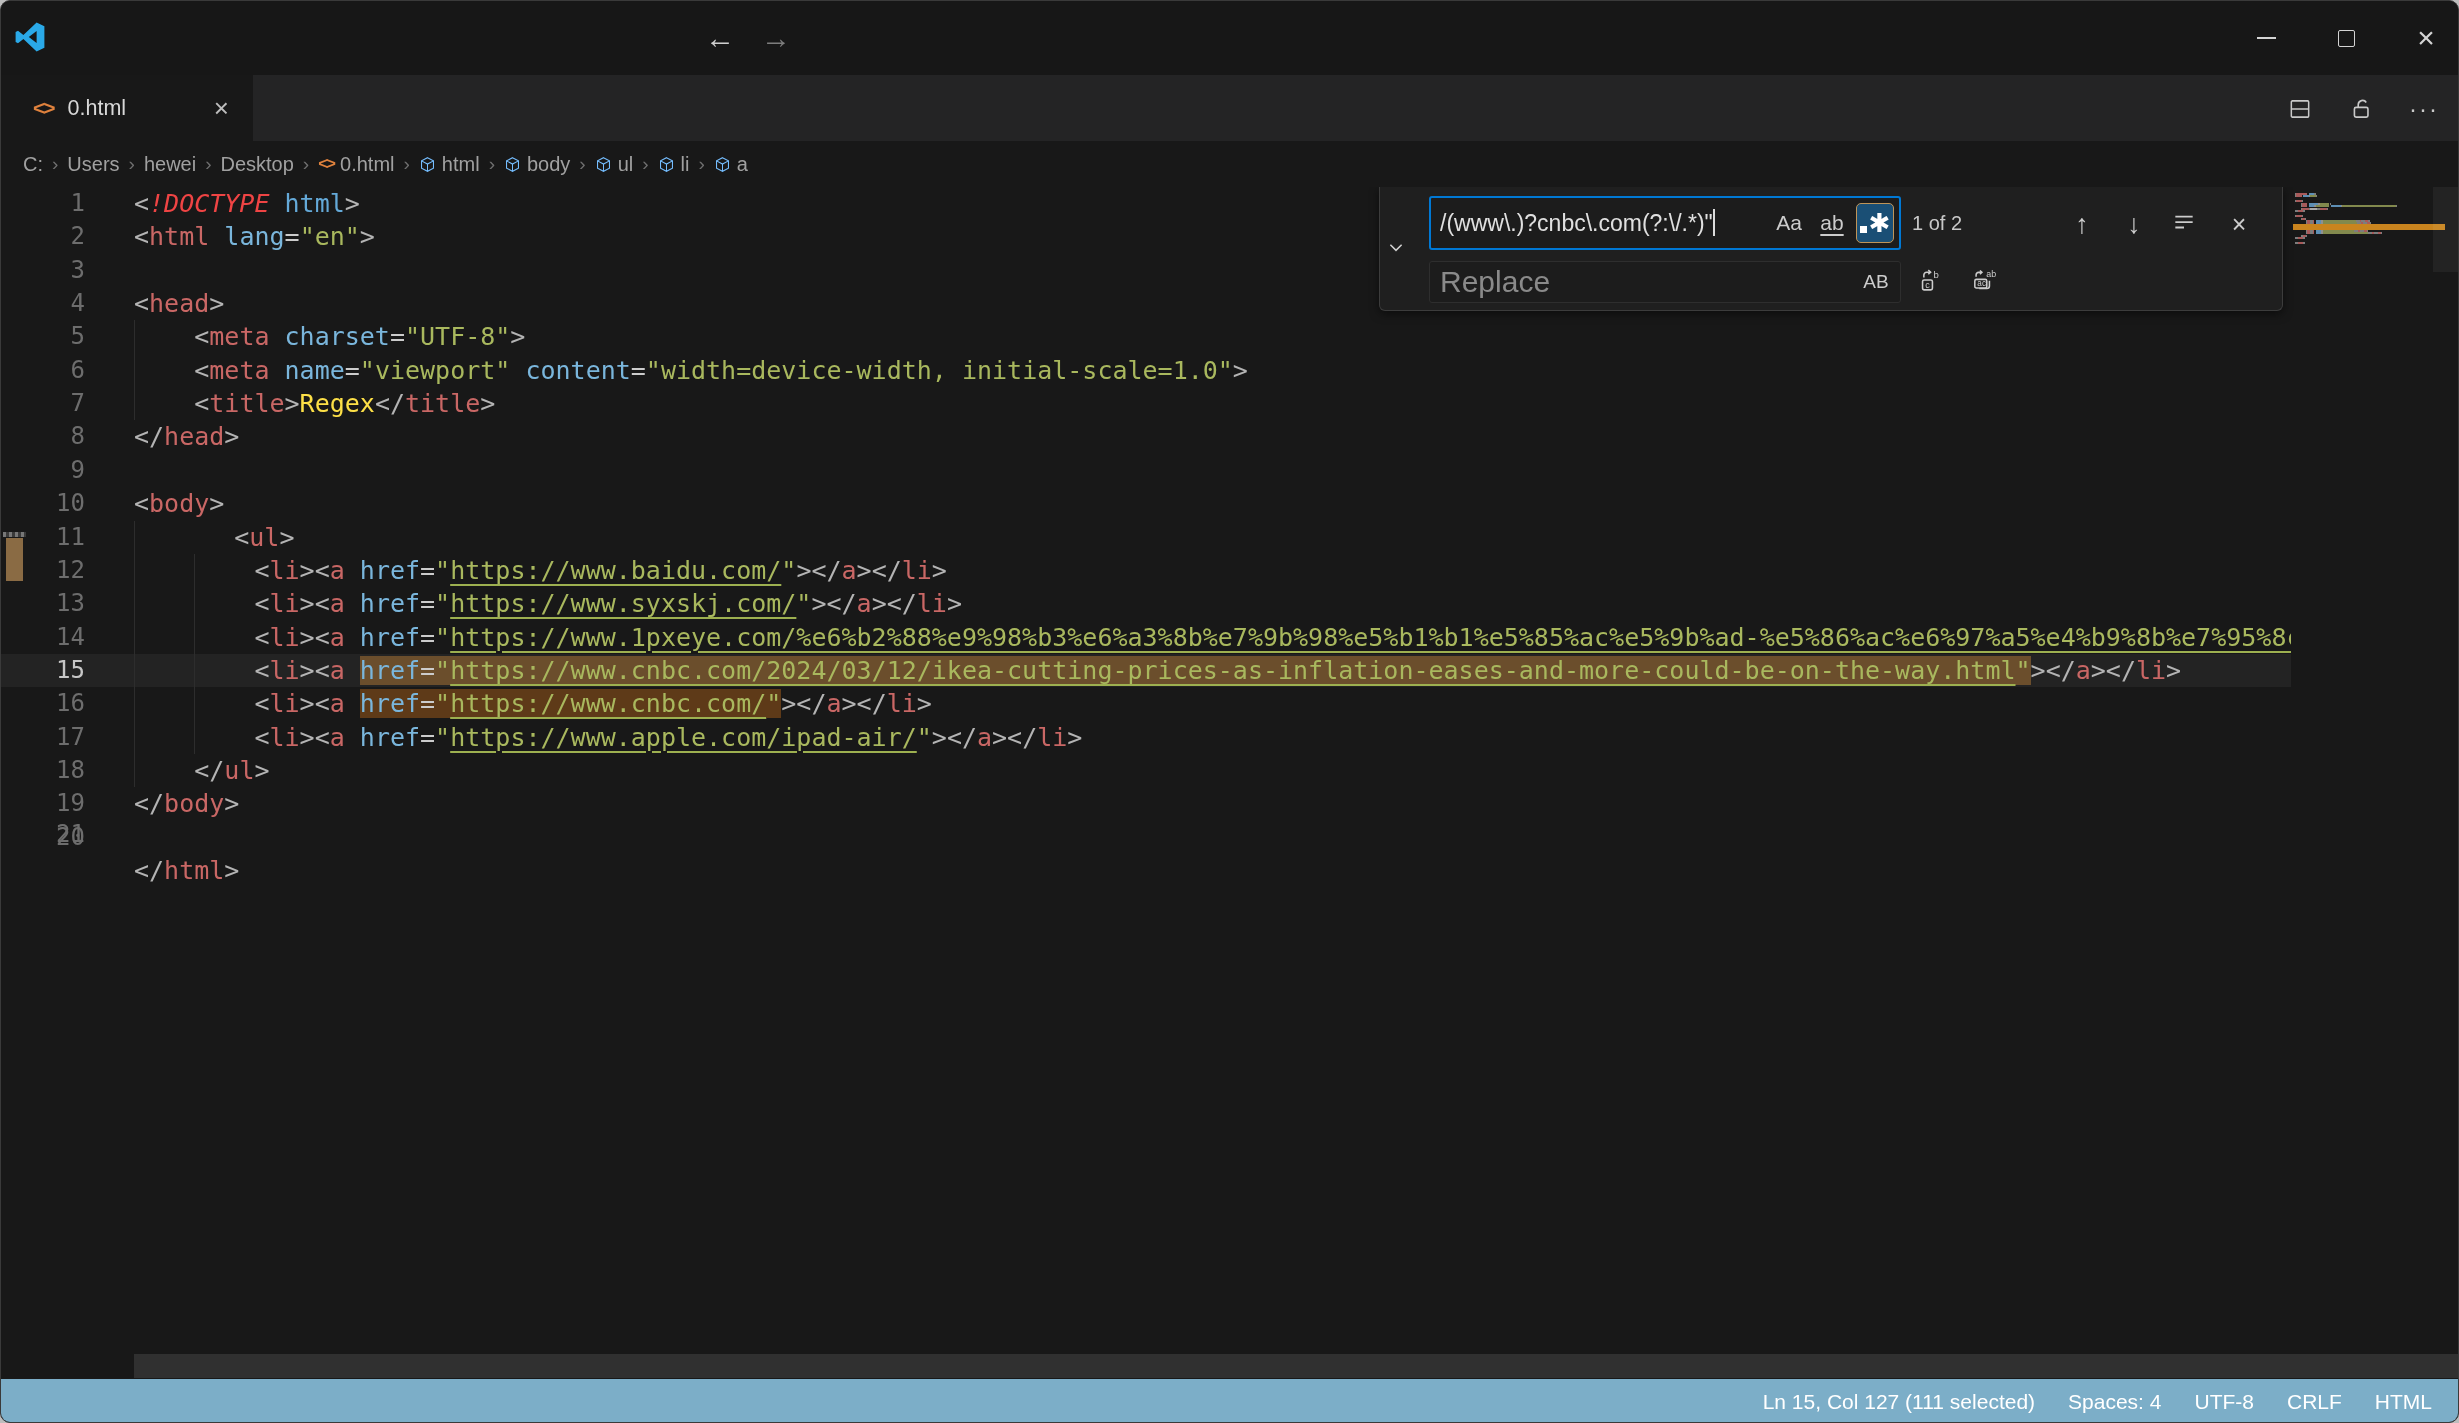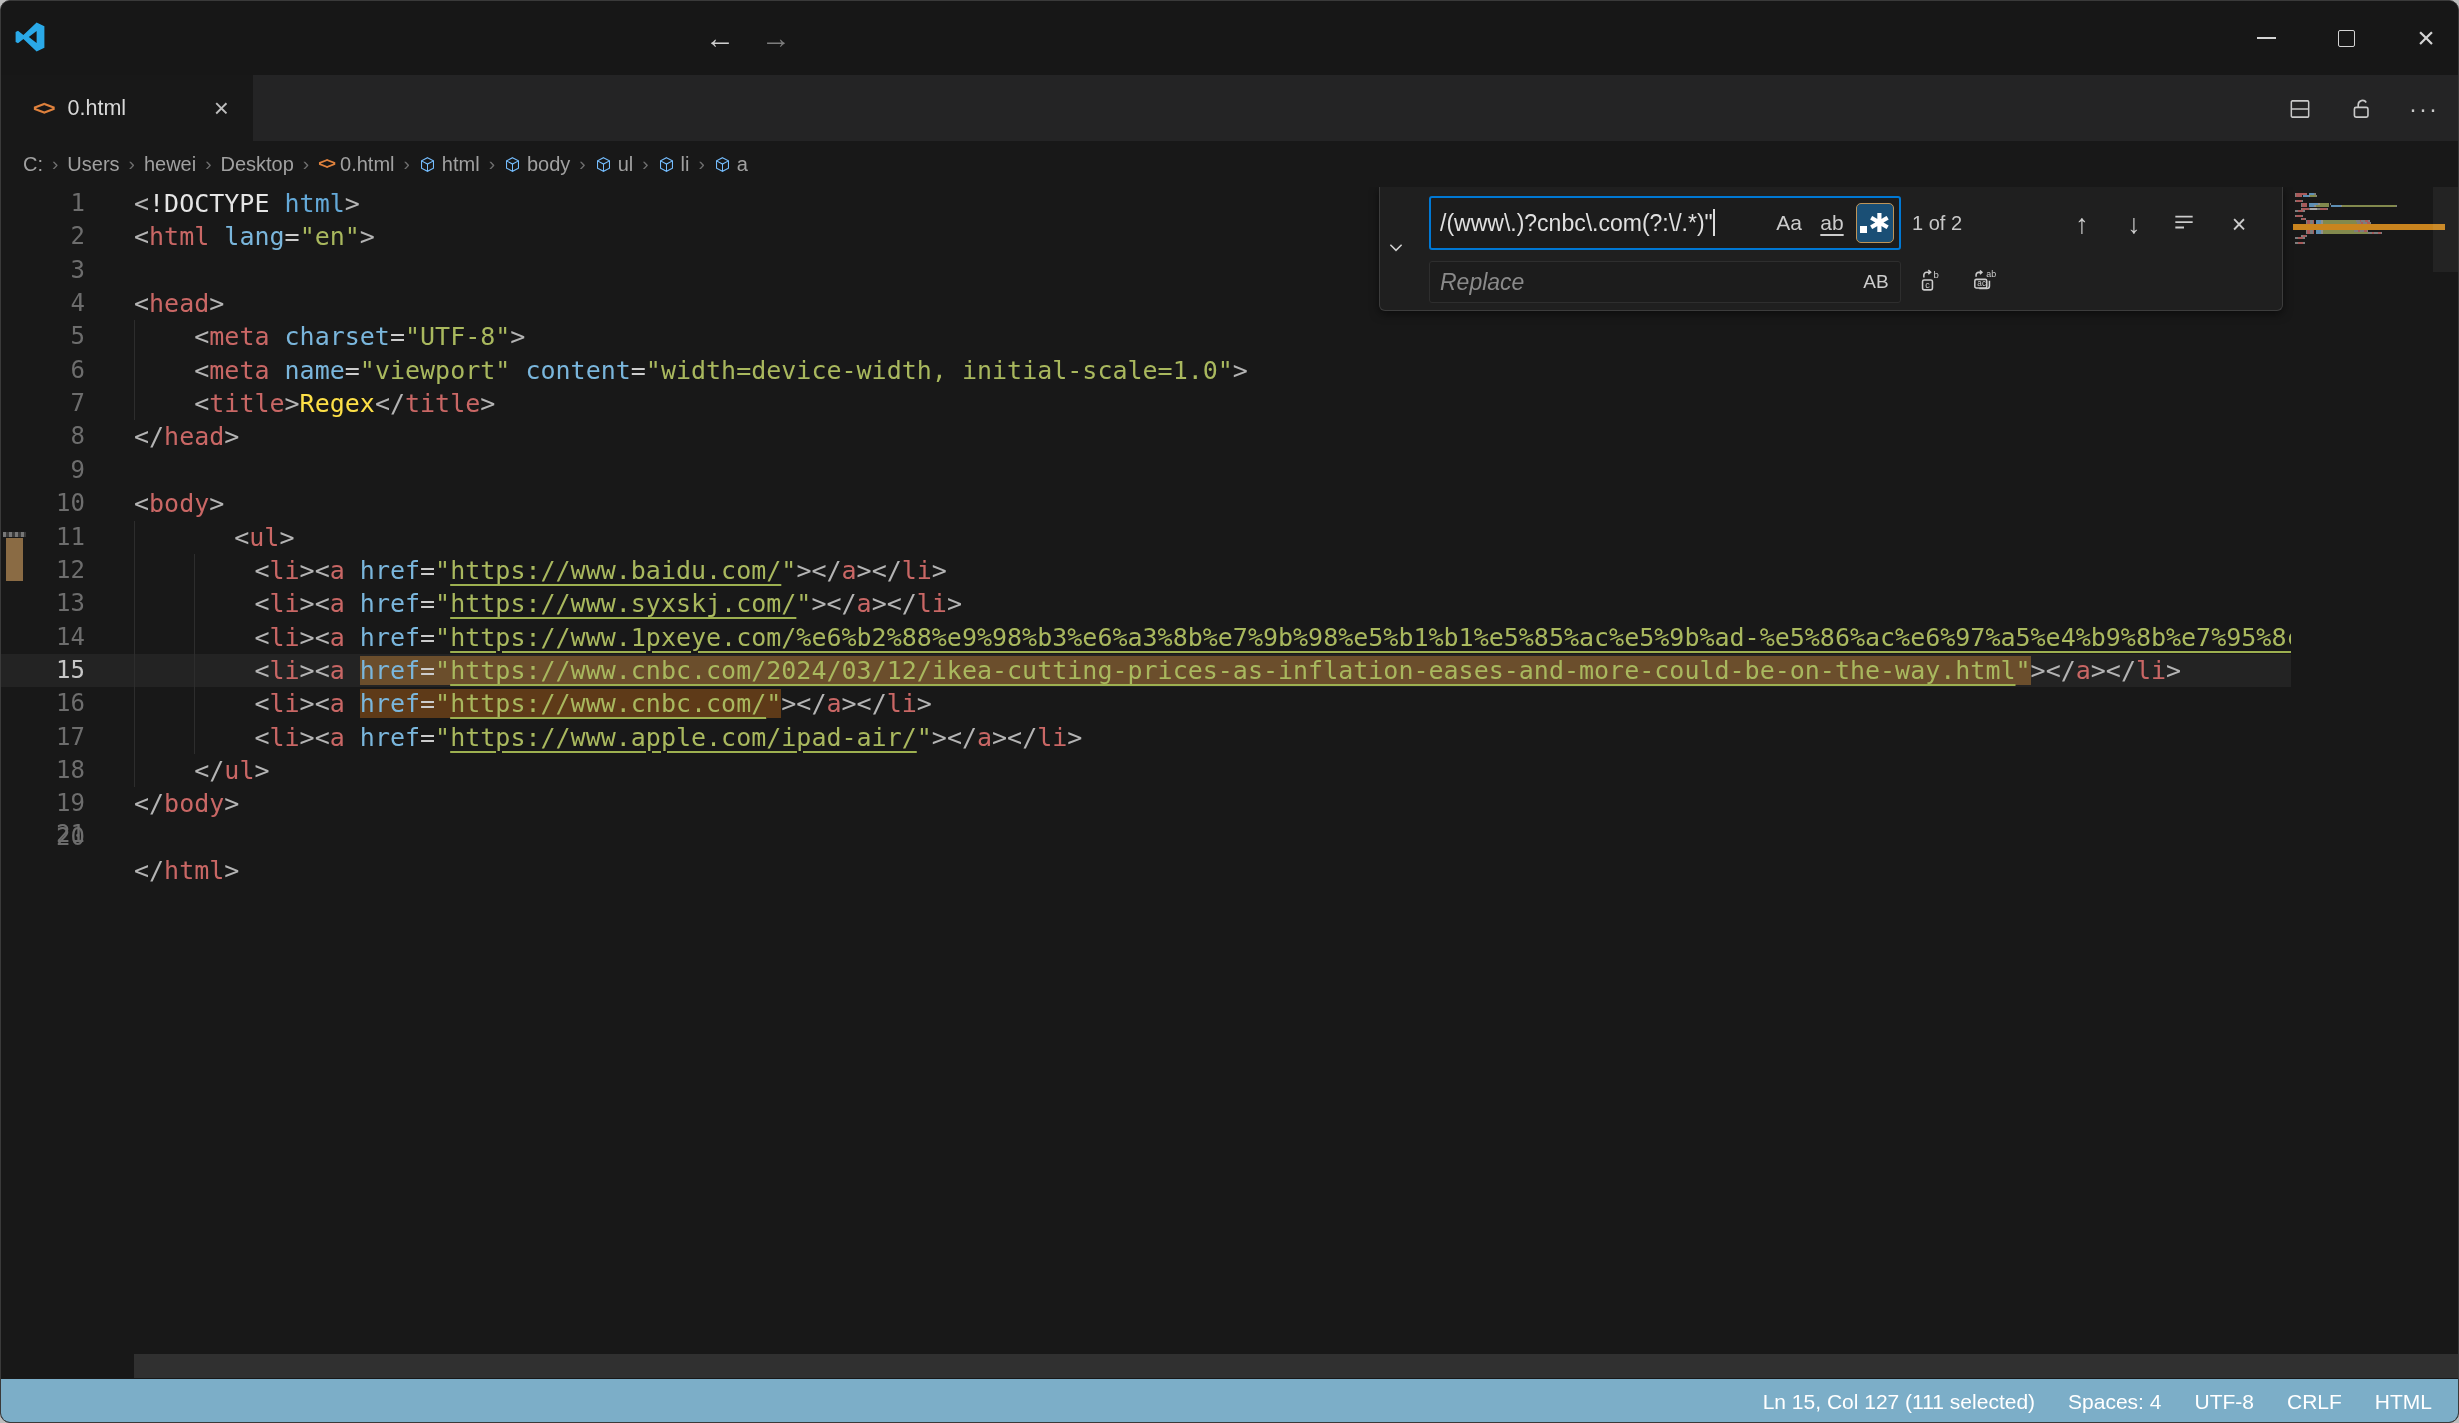--- a/index.html
+++ b/index.html
@@ -45,21 +45,21 @@
   .iguide{position:absolute;width:1px;background:#2d2d2d;}
   #gutter{position:absolute;left:0;top:0;width:84px;height:100%;}
   .lnum{position:absolute;right:0;width:84px;height:33.35px;line-height:33.35px;text-align:right;
         color:#6d6d6d;font-family:"DejaVu Sans Mono",monospace;font-size:24px;}
   .lnum.active{color:#c7c7c7;}
   #codepane{position:absolute;left:0;top:0;width:2290px;height:100%;overflow:hidden;}
   .cline{position:absolute;left:133px;height:33.35px;line-height:33.35px;white-space:pre;
          font-family:"DejaVu Sans Mono",monospace;font-size:25px;}
   .tk-b{color:#b4b4b4;} .tk-t{color:var(--tag,#c96765);} .tk-a{color:var(--attribute,#7ab6dc);}
   .tk-s{color:var(--string,#a9b85e);} .tk-w{color:#fde047;} .tk-e{color:#cccccc;}
-  .tk-d{color:#e5e5e5;} .tk-h{color:#64a9d8;}
+  .tk-d{color:#ef4444;font-style:italic;} .tk-h{color:#64a9d8;}
   .tk-l{color:var(--string,#a9b85e);text-decoration:underline;text-decoration-thickness:2px;text-underline-offset:5px;text-decoration-color:#9db050;}
   .hl-sel{background:var(--find-match-current,#6b4e2c);}
   .hl-match{background:var(--find-match-other,#5e3a18);}
 
   
   #minimap{position:absolute;left:2290px;top:0;width:142px;height:100%;}
   .mline{position:absolute;left:4px;height:2px;}
   .mline i{position:absolute;top:0;height:2px;display:block;}
   .mline.mmatch{background:var(--minimap-match,#c9841e);height:6px;left:4px;}
   #ruler{position:absolute;left:2432px;top:0;width:27px;height:100%;}
@@ -82,21 +82,21 @@
   #opt-word span{text-decoration:underline;text-underline-offset:4px;}
   #opt-regex{background:#1a4f75;border:1.5px solid #bf9559;color:#fff;}
   #opt-regex .sq{display:inline-block;width:7px;height:7px;background:#fff;margin-right:2px;margin-top:12px;}
   #opt-regex .ast{font-size:26px;line-height:10px;vertical-align:8px;}
   #find-count{position:absolute;left:532px;top:9px;height:54px;line-height:54px;color:#c8c8c8;font-size:20px;}
   .fbtn{position:absolute;top:21px;width:32px;height:32px;display:flex;align-items:center;justify-content:center;
         color:#cccccc;font-size:27px;}
   #btn-prev{left:686px;} #btn-next{left:738px;} #btn-selfind{left:788px;} #btn-fclose{left:843px;font-size:25px;}
   #replace-inputbox{position:absolute;left:49px;top:74px;width:472px;height:42px;background:#1c1c1c;
                     border:1px solid #2e2e2e;border-radius:3px;display:flex;align-items:center;}
-  #replace-ph{flex:1;padding-left:10px;color:#8a8a8a;font-size:23px;font-style:italic;}
+  #replace-ph{flex:1;padding-left:10px;color:#8a8a8a;font-size:30px;}
   #opt-preserve{width:40px;height:36px;display:flex;align-items:center;justify-content:center;color:#cccccc;
                 font-size:19px;margin-right:4px;}
   .rbtn{position:absolute;top:76px;width:38px;height:38px;display:flex;align-items:center;justify-content:center;}
   #btn-replace{left:532px;} #btn-replaceall{left:586px;}
 
   
   #hscroll{position:absolute;left:133px;top:1167px;width:2326px;height:24px;background:rgba(121,121,121,0.25);}
 
   
   #statusbar{position:absolute;left:0;top:1378px;width:100%;height:45px;background:var(--status-bar,#7caec8);

